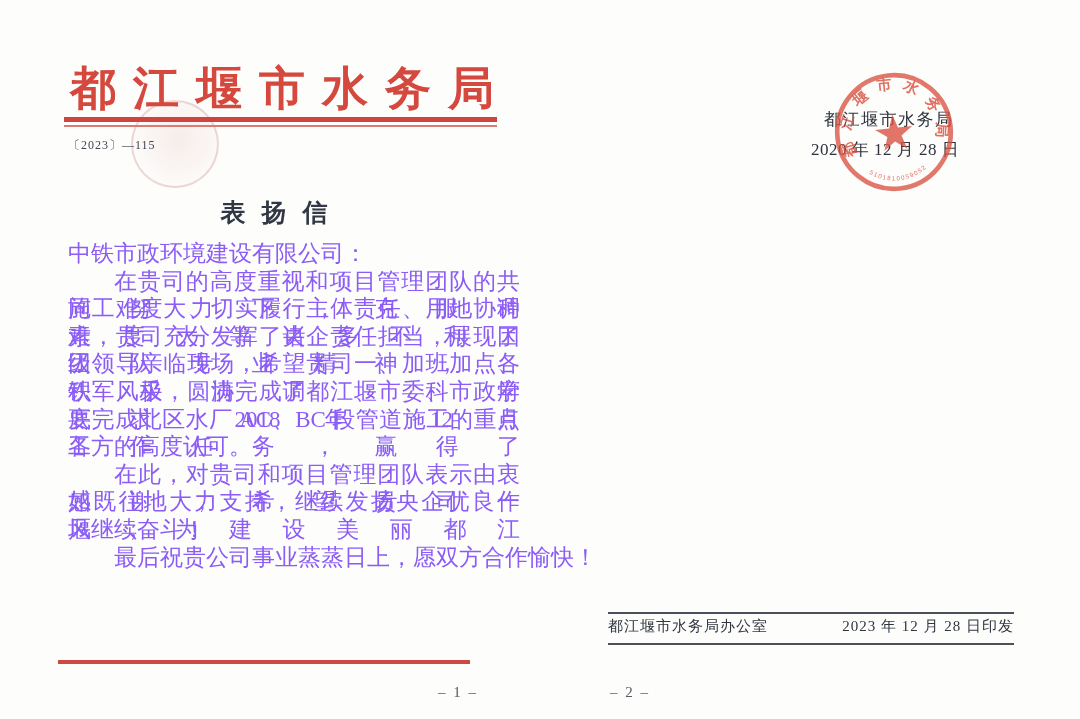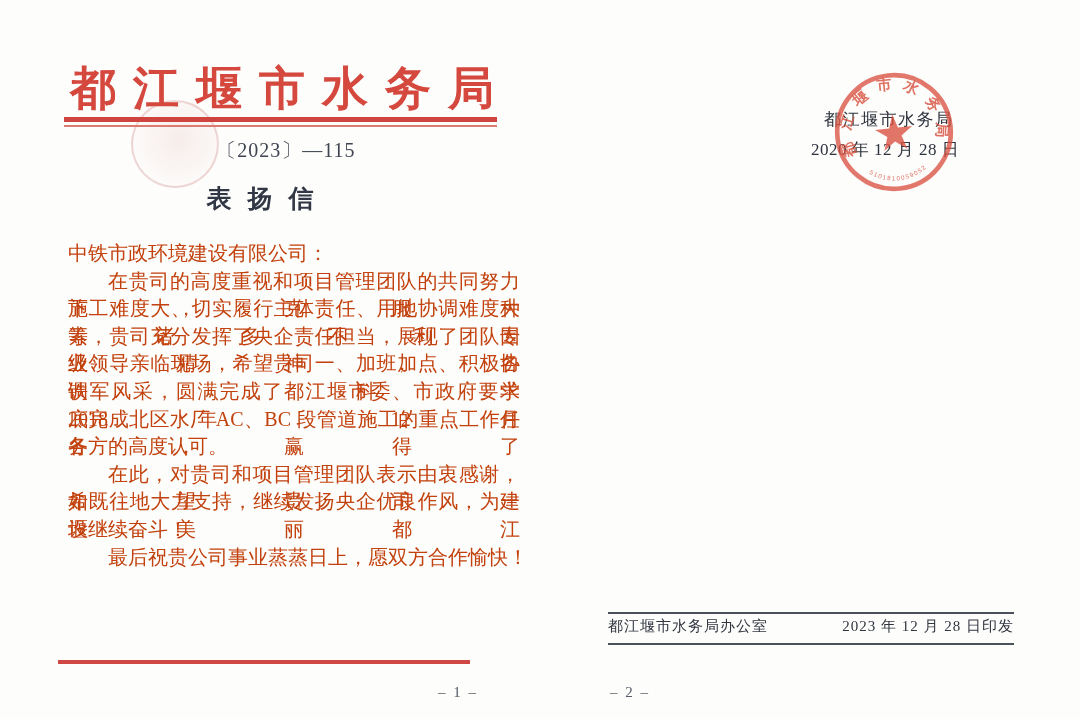--- a/index.html
+++ b/index.html
@@ -18,31 +18,31 @@
   }
   .rule-thick{position:absolute;left:64px;top:117px;width:433px;height:5px;background:#cf443e;}
   .rule-thin{position:absolute;left:64px;top:125px;width:433px;height:2px;background:#dd7a72;}
   .ghost-seal{
     position:absolute;left:131px;top:100px;width:84px;height:84px;
     border:2px solid rgba(205,130,122,0.30);border-radius:50%;
     background:radial-gradient(circle at 55% 45%, rgba(210,140,130,0.14) 0%, rgba(210,140,130,0.05) 55%, transparent 75%);
   }
   .doc-number{
     position:absolute;left:68px;top:137px;width:436px;
-    text-align:center;font-size:20px;letter-spacing:1px;color:#3e4450;
+    font-size:12px;letter-spacing:1px;color:#3e4450;
   }
   .title{
-    position:absolute;left:50px;top:182px;width:436px;margin:0;
+    position:absolute;left:50px;top:182px;width:436px;margin:14px;
     text-align:center;font-size:25px;font-weight:bold;
     letter-spacing:16px;color:#313744;
   }
   .body-block{position:absolute;left:68px;top:240px;width:452px;}
   .line{
     height:27.6px;line-height:27.6px;
-    font-size:20px;color:#c2410c;
+    font-size:23px;color:#8b5cf6;
     text-align:justify;white-space:nowrap;overflow:visible;
   }
   .line.fill{white-space:normal;text-align-last:justify;}
   .line.indent{text-indent:2em;}
   .bottom-rule{position:absolute;left:58px;top:660px;width:412px;height:4px;background:#cf4843;}
   .page-num{
     position:absolute;top:684px;font-size:15px;color:#565b66;letter-spacing:2px;
   }
   .page-num.p1{left:438px;}
   .page-num.p2{left:610px;}

